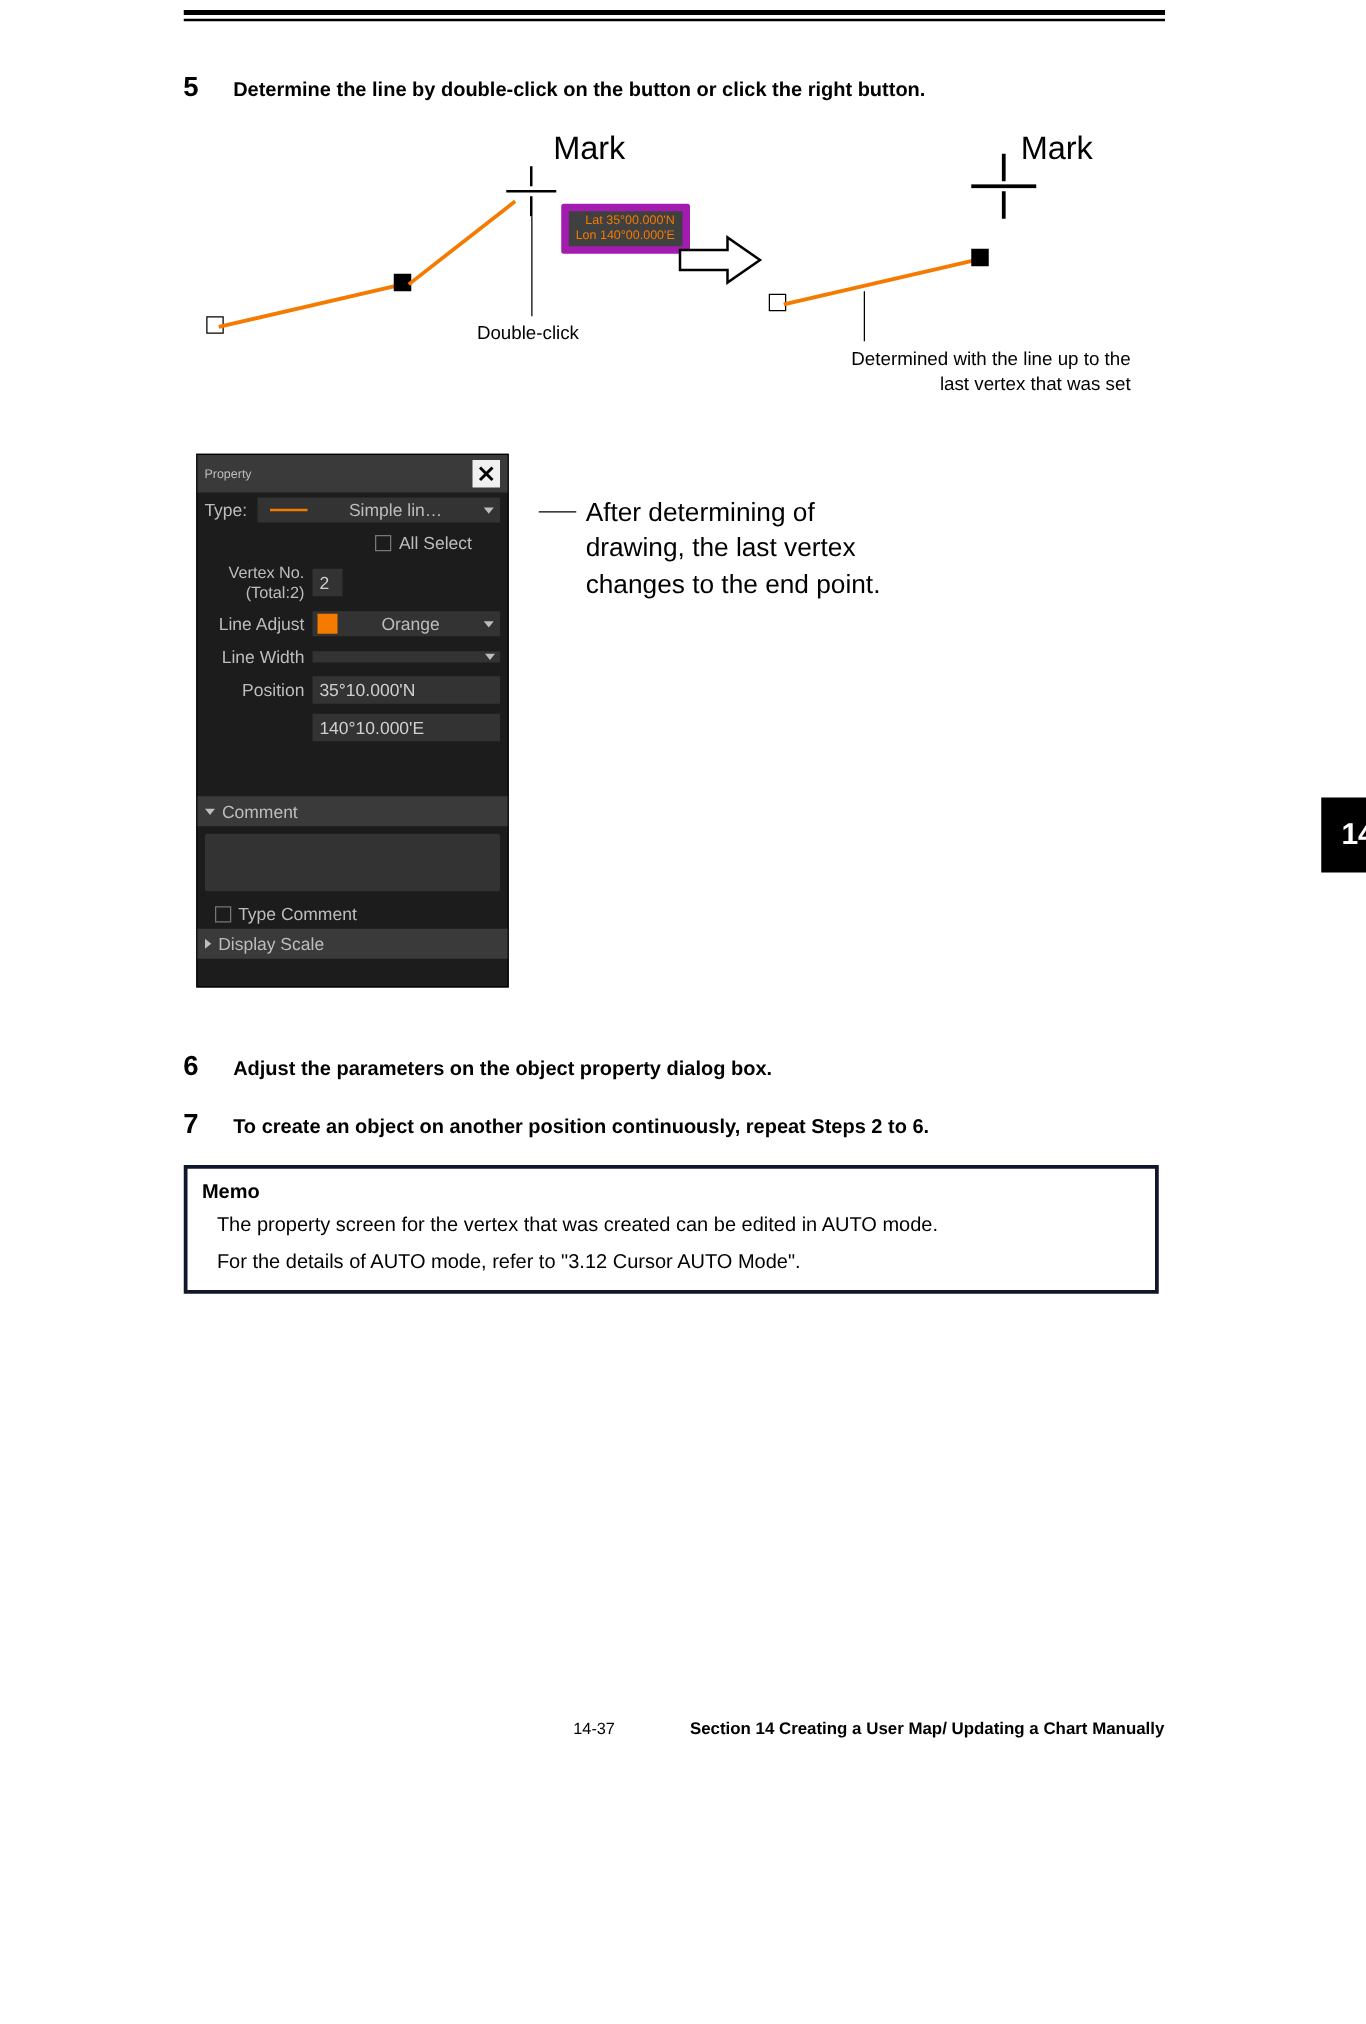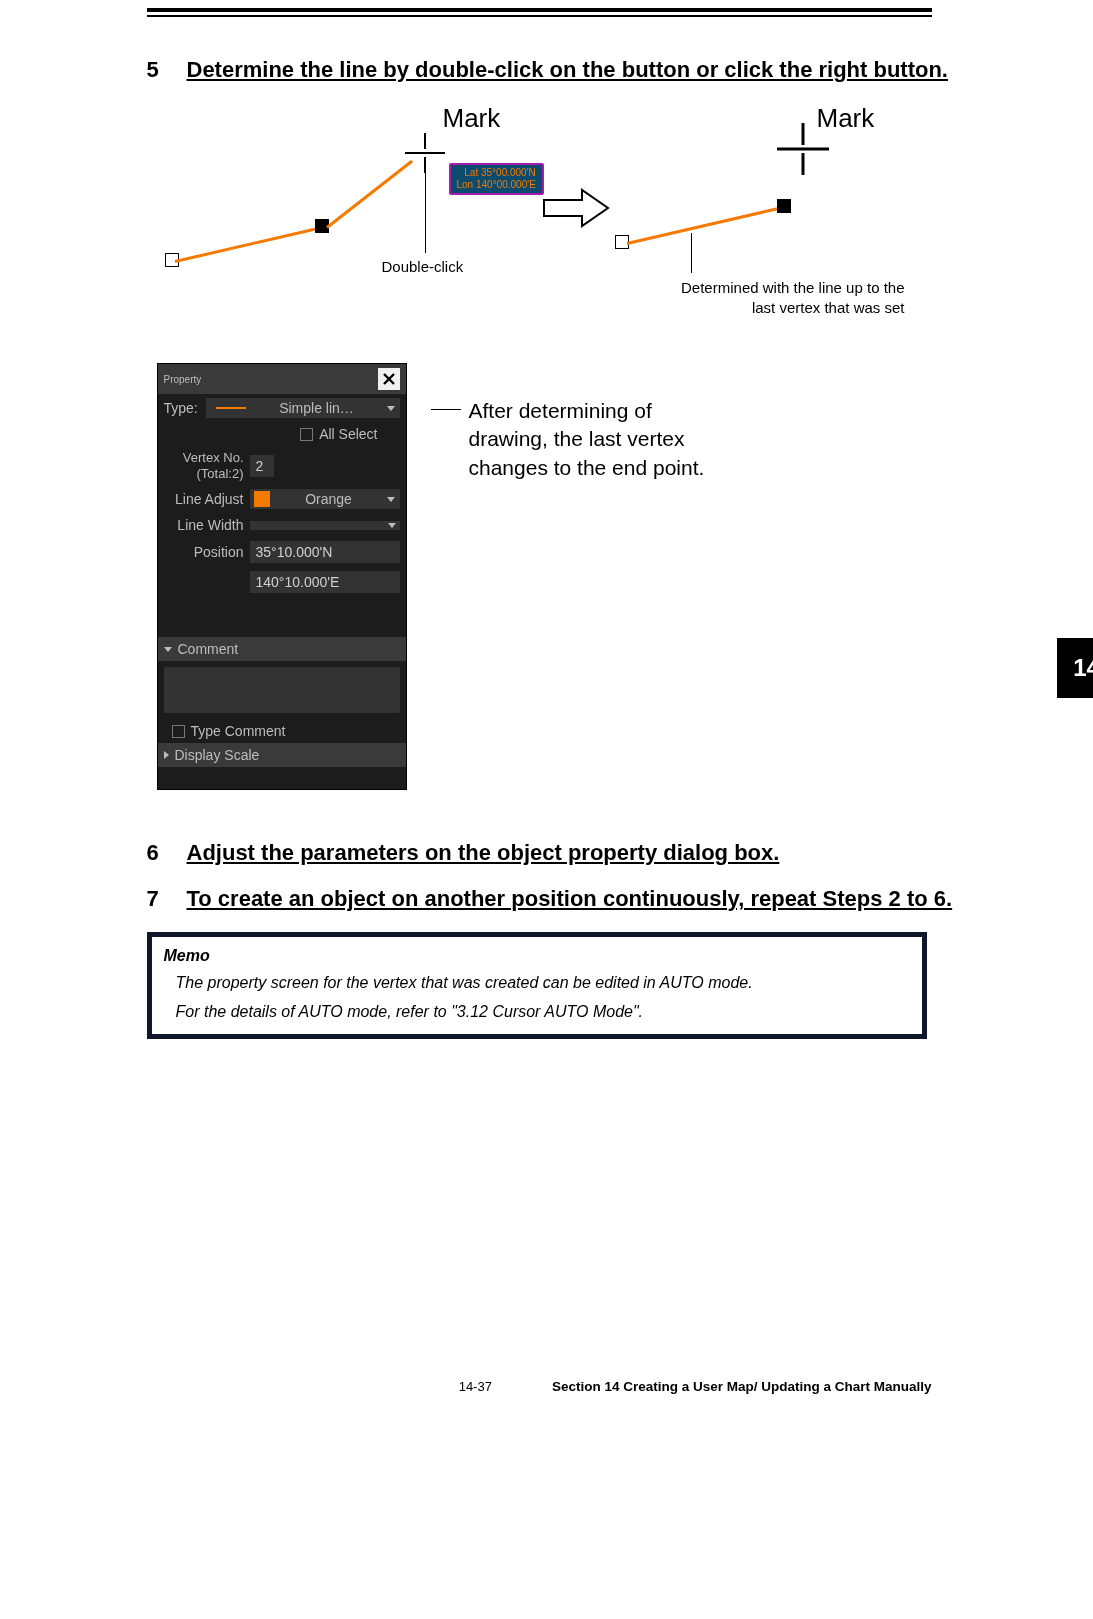--- a/index.html
+++ b/index.html
@@ -28,23 +28,22 @@
     align-items: baseline;
     gap: 18px;
     margin: 10px 0 20px 10px;
   }
   .step-num {
     font-size: 22px;
     font-weight: 700;
     width: 22px;
   }
   .step-text {
-    font-size: 22px;
+    font-size: 16px;
     font-weight: 700;
-    text-decoration: underline;
   }
   
   .illus {
     position: relative;
     width: 780px;
     height: 230px;
     margin-left: 20px;
     text-align: right;
   }
   .mark-label {
@@ -81,25 +80,25 @@
     background: #000;
   }
   .crosshair:before { left: 50%; top: 0; width: 2px; height: 100%; transform: translateX(-50%); }
   .crosshair:after  { top: 50%; left: 0; height: 2px; width: 100%; transform: translateY(-50%); }
   .crosshair.large { width: 52px; height: 52px; }
   .crosshair.large:before { width: 3px; }
   .crosshair.large:after  { height: 3px; }
   .crosshair .gap-v { position:absolute; left:50%; top:50%; width:8px; height:8px; background:#fff; transform:translate(-50%,-50%);}
   .coord-box {
     position: absolute;
-    background: #0c4a6e;
+    background: #404040;
     color: #f47a00;
     font-size: 10px;
     padding: 2px 6px;
-    border: 2px solid #a21caf;
+    border: 6px solid #a21caf;
     border-radius: 2px;
     line-height: 1.2;
   }
   .v-tick {
     position: absolute;
     width: 1px;
     background: #000;
   }
   .big-arrow {
     position: absolute;
@@ -216,24 +215,23 @@
   }
   .annot-line {
     position: relative;
     width: 30px;
     height: 1px;
     background: #000;
     margin-top: 12px;
   }
   .memo-box {
     width: 780px;
-    border: 5px solid #0f172a;
+    border: 3px solid #0f172a;
     margin: 18px 0 0 10px;
     padding: 10px 12px;
-    font-style: italic;
   }
   .memo-box .memo-title { font-weight: 700; font-size: 16px; }
   .memo-box p { font-size: 16px; margin: 6px 0 0 12px; line-height: 1.45; }
   .side-tab {
     position: absolute;
     right: -120px;
     top: 630px;
     width: 60px;
     height: 60px;
     background: #000;

